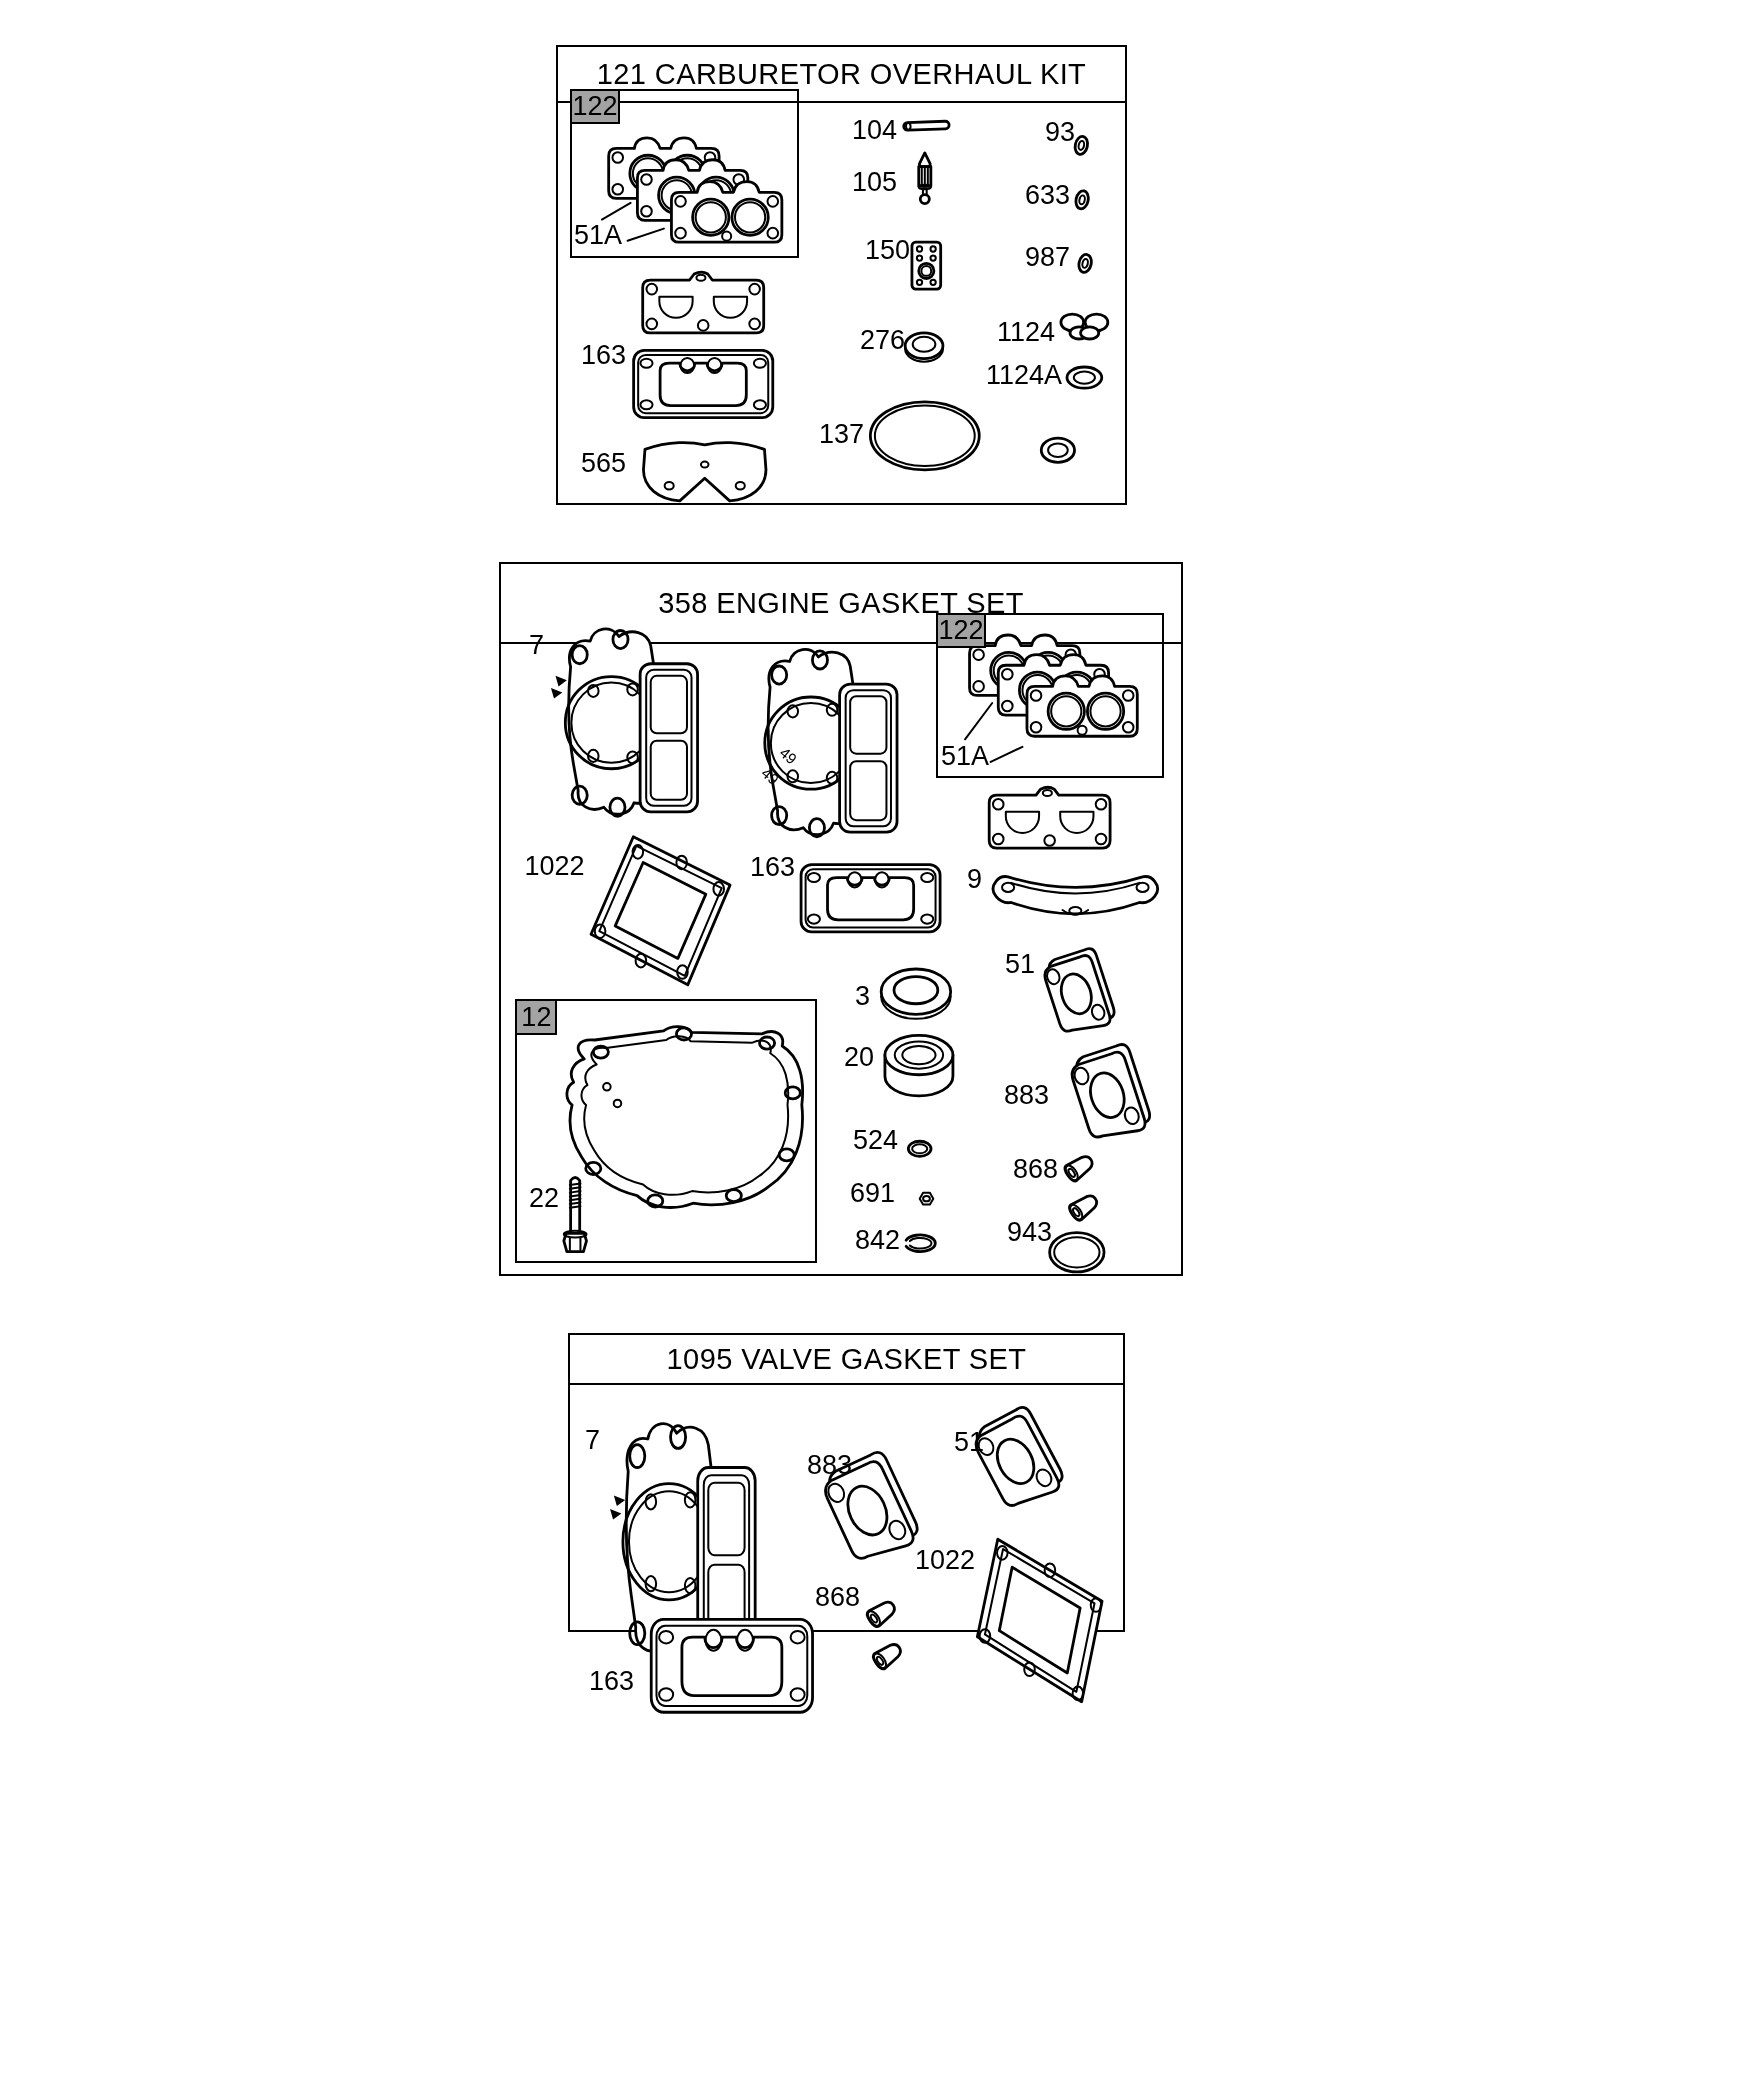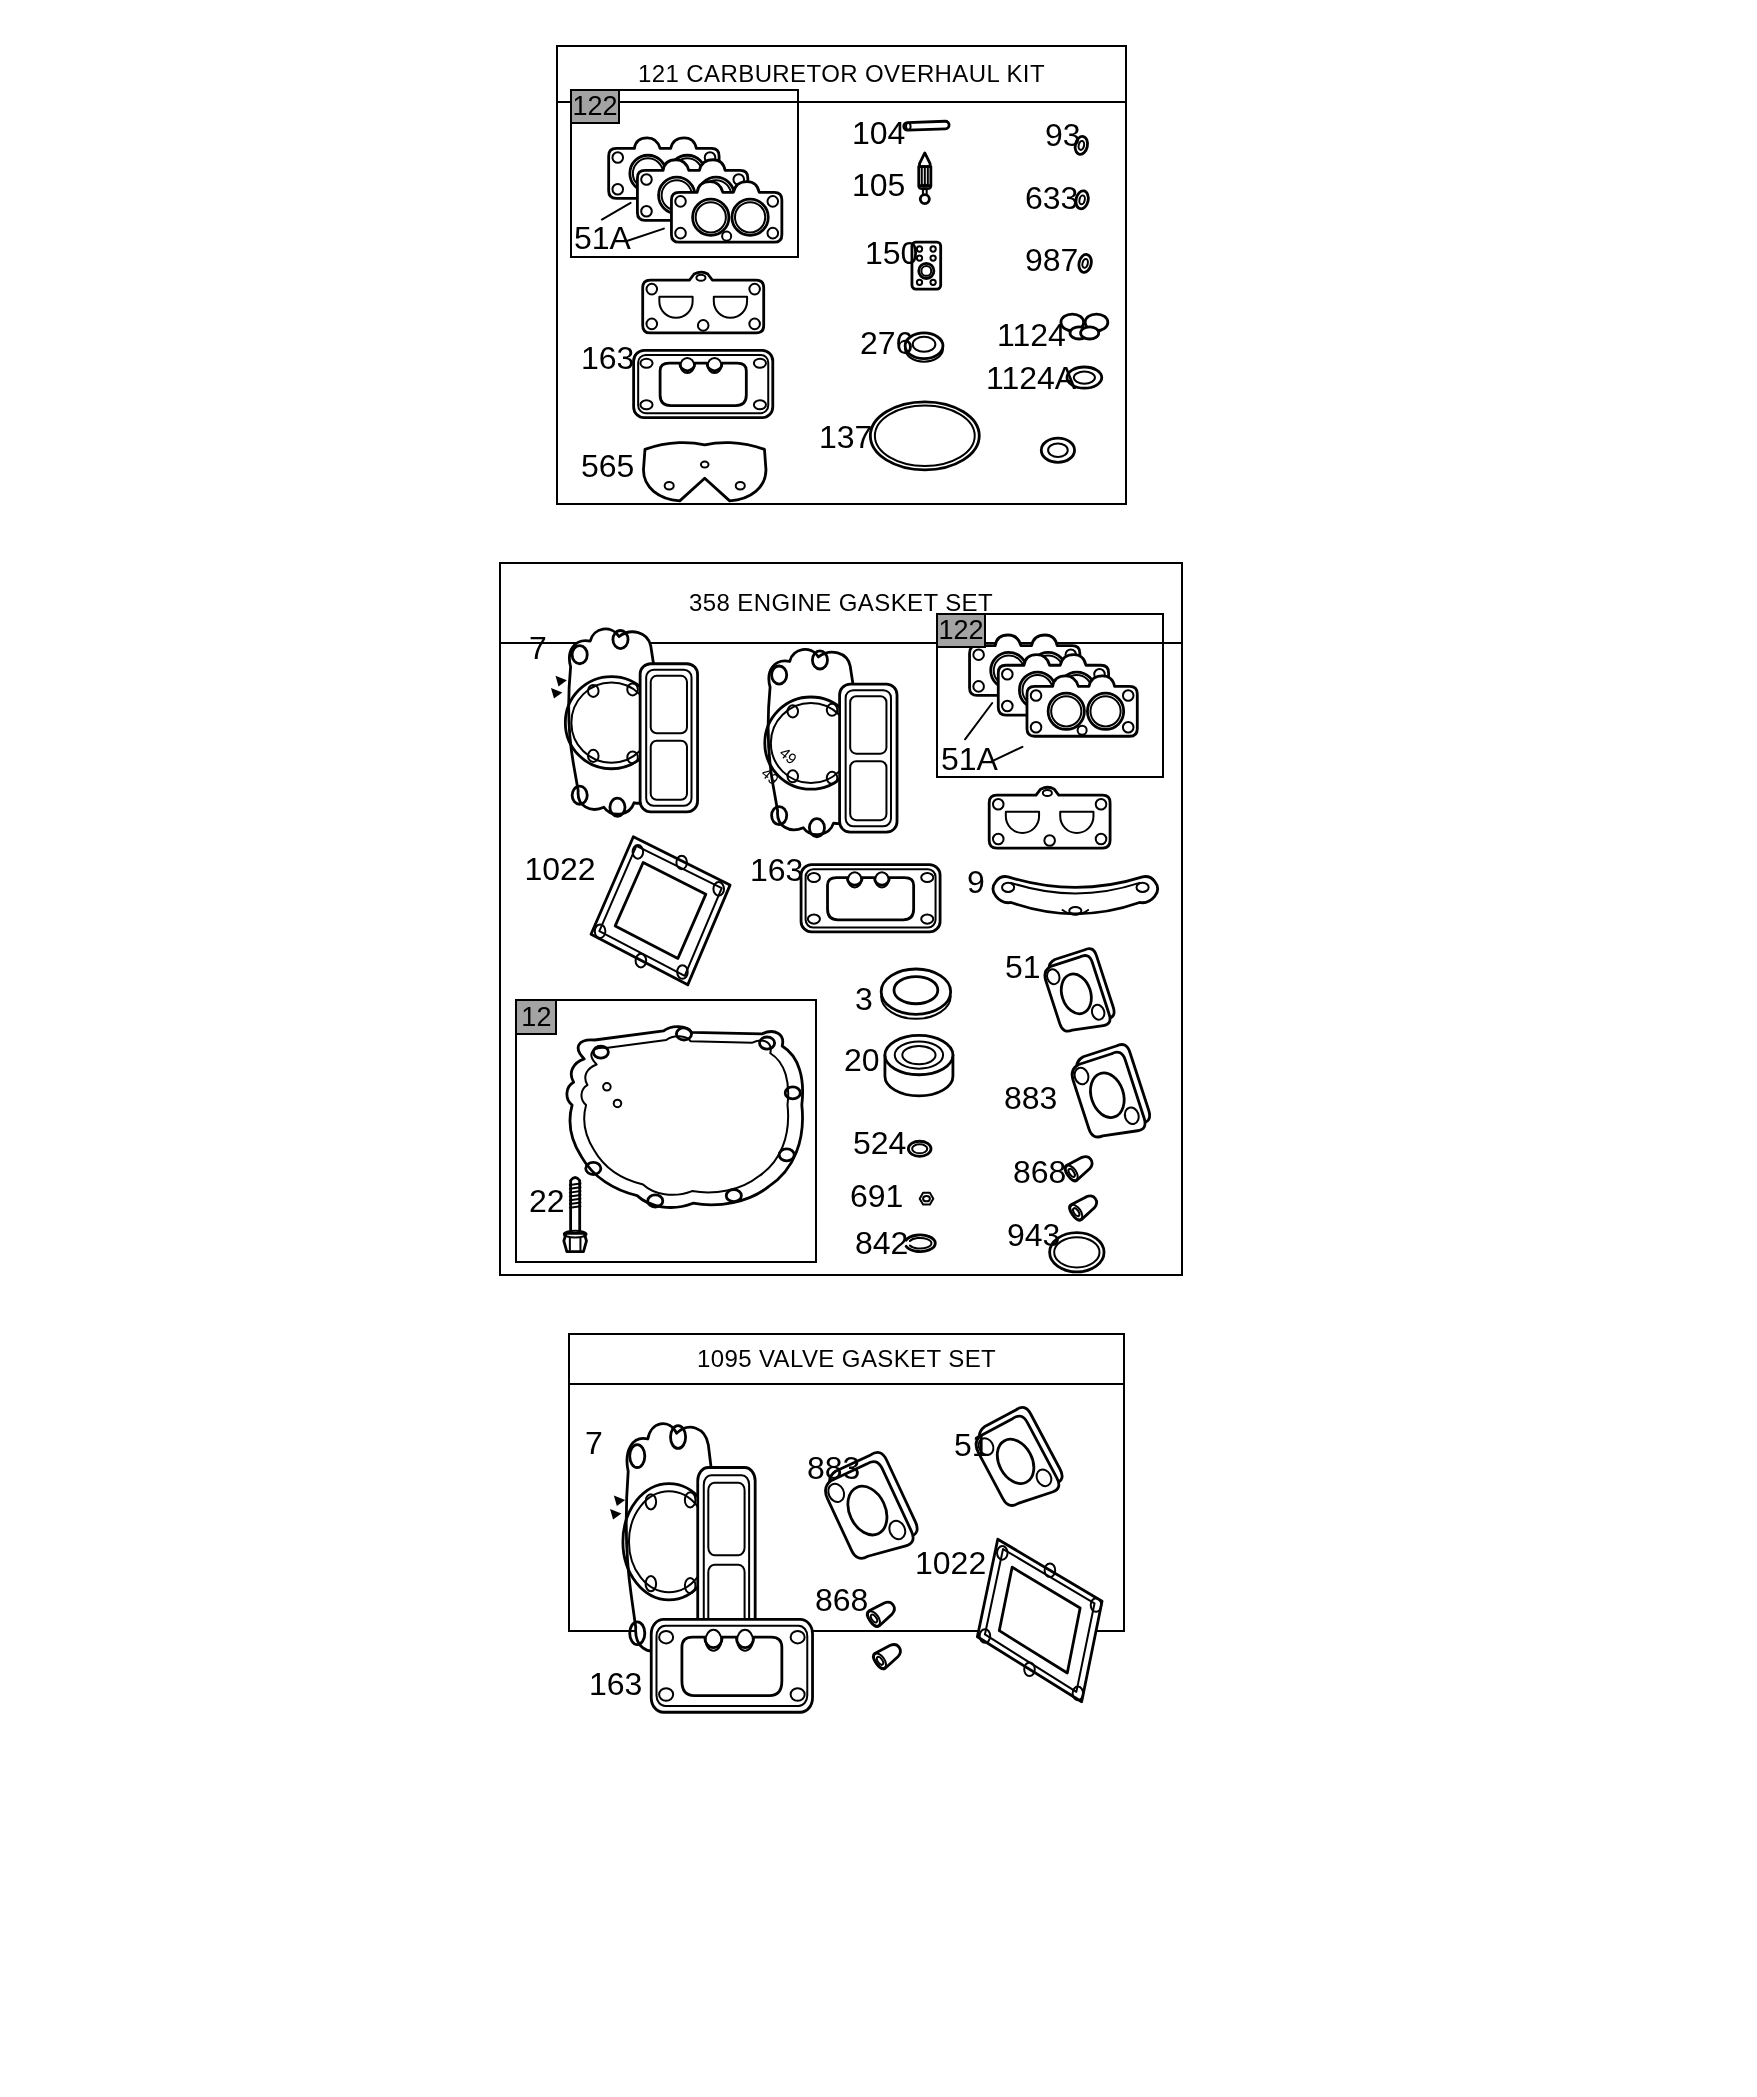--- a/index.html
+++ b/index.html
@@ -2,25 +2,25 @@
 <html style="font-size:12px"><head>
 <meta charset="utf-8">
 <style>
   *{margin:0;padding:0;box-sizing:border-box}
   html,body{background:#fff}
   body{width:1757px;height:2097px;position:relative;overflow:hidden;
        font-family:"Liberation Sans",sans-serif;color:#000}
   .box{position:absolute;border:2.3px solid #000;background:#fff}
   .titlebar{position:absolute;left:0;top:0;right:0;border-bottom:2.3px solid #000;
             display:flex;align-items:center;justify-content:center}
-  .titlebar span{font-size:24px;letter-spacing:0.4px;white-space:nowrap}
+  .titlebar span{font-size:29px;letter-spacing:0.4px;white-space:nowrap}
   .inset{position:absolute;border:2.3px solid #000;background:transparent}
   .inset-label{position:absolute;border:2.3px solid #000;background:#a3a3a3;
                display:flex;align-items:center;justify-content:center;font-size:27px}
-  .plabel{position:absolute;font-size:32px;line-height:1;white-space:nowrap}
+  .plabel{position:absolute;font-size:27px;line-height:1;white-space:nowrap}
   svg.art{position:absolute;left:0;top:0;pointer-events:none;overflow:visible}
   .ln{fill:none;stroke:#000;stroke-width:2.8px;stroke-linejoin:round;stroke-linecap:round;vector-effect:non-scaling-stroke}
   .ln2{fill:none;stroke:#000;stroke-width:2px;stroke-linejoin:round;stroke-linecap:round;vector-effect:non-scaling-stroke}
   .wh{fill:#fff}
   .stamp{font-size:20px;fill:#000;font-family:"Liberation Sans",sans-serif}
 </style>
 </head>
 <body>
 
 <svg width="0" height="0" style="position:absolute">

